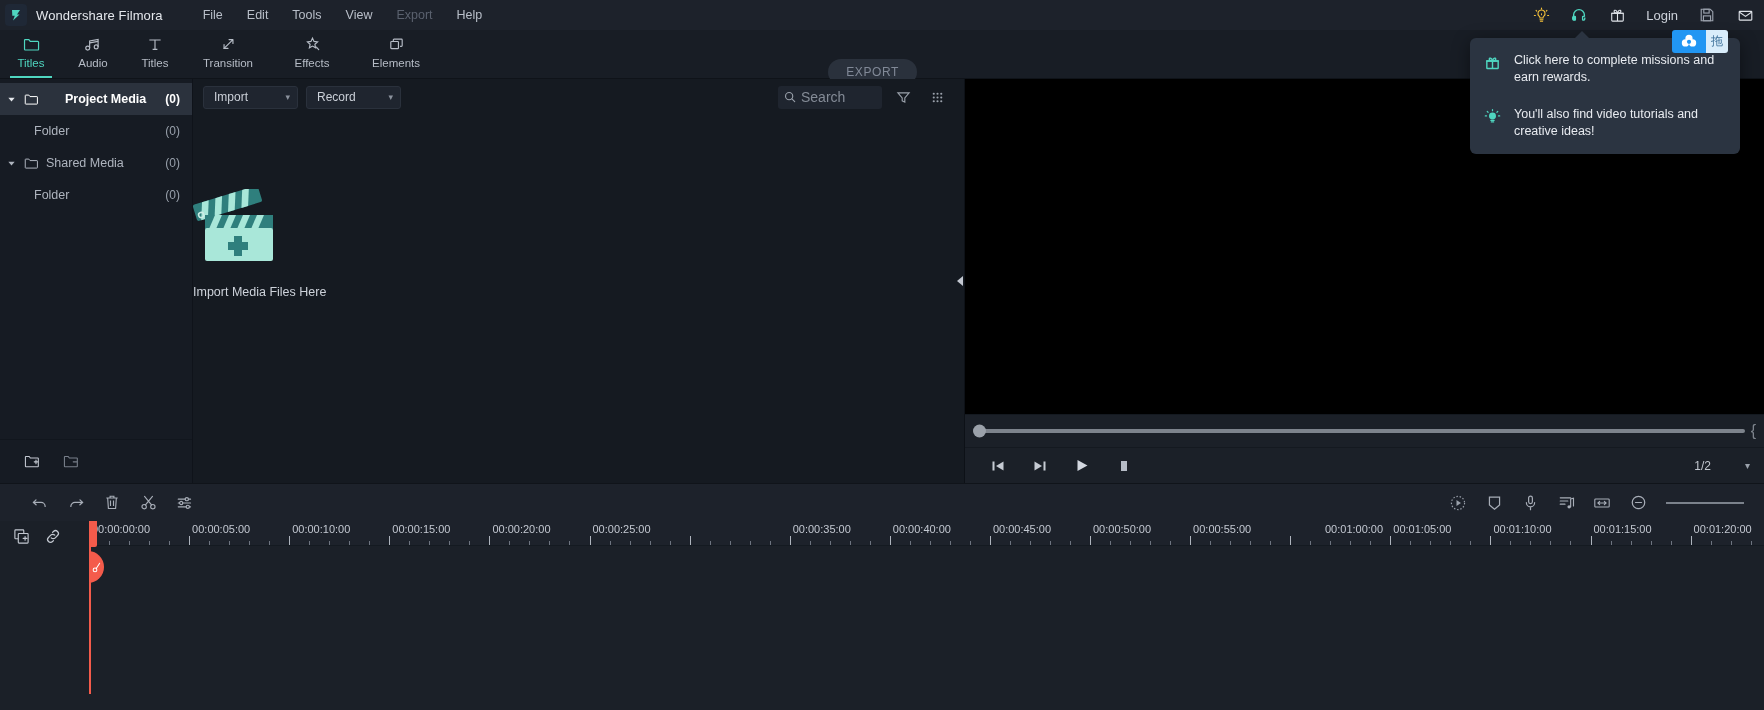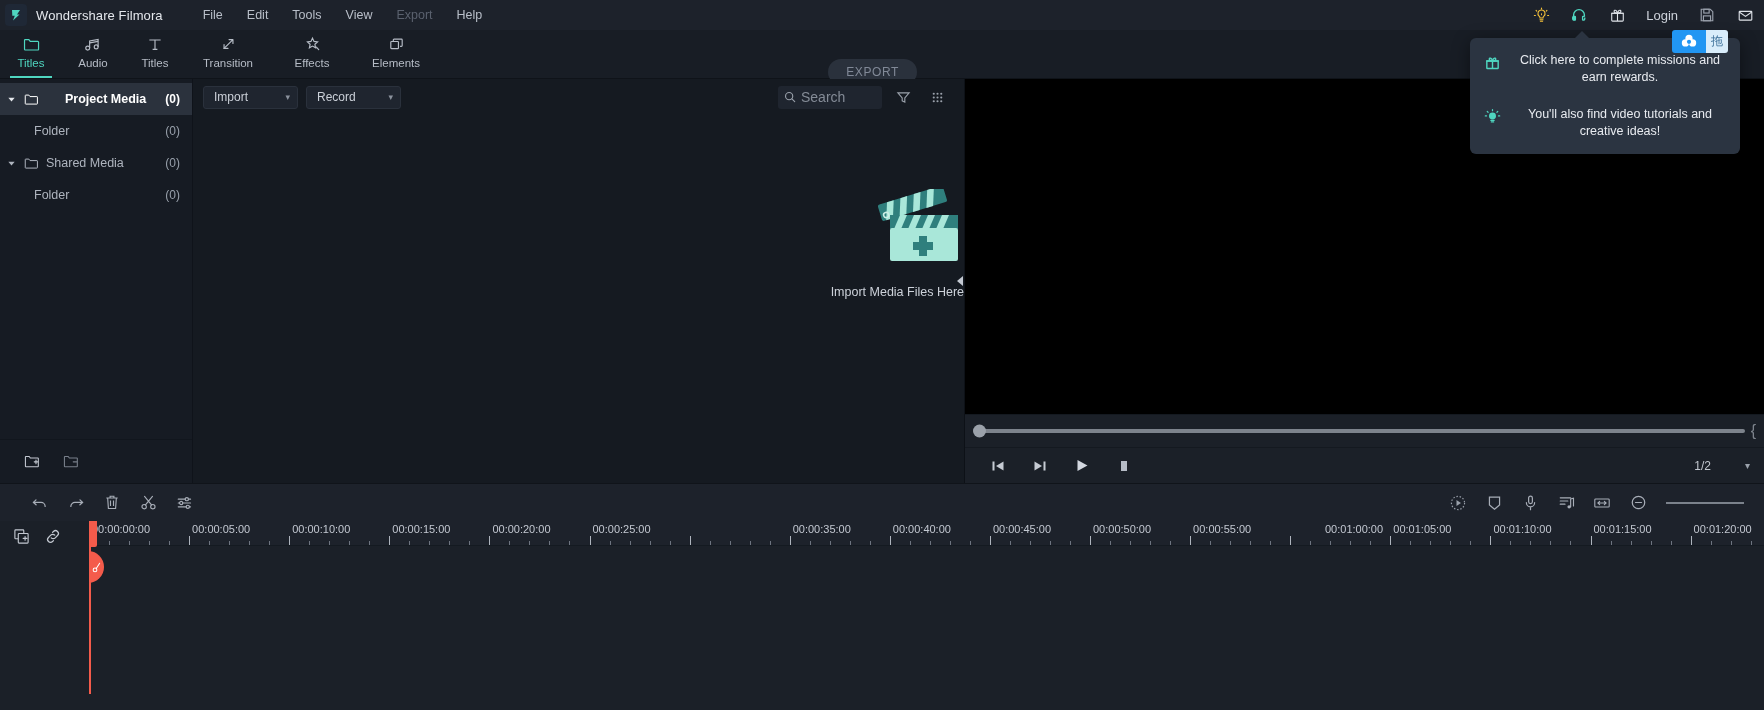--- a/index.html
+++ b/index.html
@@ -112,21 +112,21 @@
     display: flex; align-items: center; padding: 0 6px; gap: 5px; cursor: text;
   }
   .searchbox input {
     background: transparent; border: none; outline: none; color: #b7bdc6;
     font-size: 14px; width: 100%; font-family: "Liberation Sans", sans-serif;
   }
   .searchbox input::placeholder { color: #848b96; }
   .tb-sm { width: 26px; height: 26px; display:flex; align-items:center; justify-content:center; cursor:pointer;}
 
   .media-empty {
-    flex: 1 1 auto; display: flex; flex-direction: column; align-items: flex-end;
+    flex: 1 1 auto; display: flex; flex-direction: column; align-items: flex-start;
     justify-content: center; gap: 16px; padding-bottom: 110px;
   }
   .empty-label { font-size: 12.5px; color: #cdd2da; }
   .collapse-handle {
     position: absolute; right: -1px; top: 50%; transform: translateY(-50%);
     width: 10px; height: 46px; display:flex; align-items:center; justify-content:center;
     cursor: pointer; z-index: 3;
   }
 
   
@@ -207,21 +207,21 @@
     box-shadow: 0 4px 18px rgba(0,0,0,.45); z-index: 40;
   }
   .tt-arrow {
     position: absolute; top: -7px; right: 150px; width: 0; height: 0;
     border-left: 8px solid transparent; border-right: 8px solid transparent;
     border-bottom: 8px solid #2b3441;
   }
   .tt-row { display: flex; gap: 12px; align-items: flex-start; }
   .tt-row + .tt-row { margin-top: 20px; }
   .tt-ico { width: 20px; flex: 0 0 20px; display:flex; justify-content:center; padding-top: 2px;}
-  .tt-text { font-size: 12.5px; line-height: 17px; color: #e8ebf0; text-align: center; }
+  .tt-text { font-size: 12.5px; line-height: 17px; color: #e8ebf0; }
   .cloud-badge {
     position: absolute; right: 36px; top: 30px; z-index: 45;
     display: flex; align-items: center;
   }
   .cb-blue {
     width: 34px; height: 23px; background: #2196f3; border-radius: 3px 0 0 3px;
     display: flex; align-items: center; justify-content: center;
   }
   .cb-light {
     height: 23px; background: #d9edfb; border-radius: 0 3px 3px 0; color: #3b6f99;

